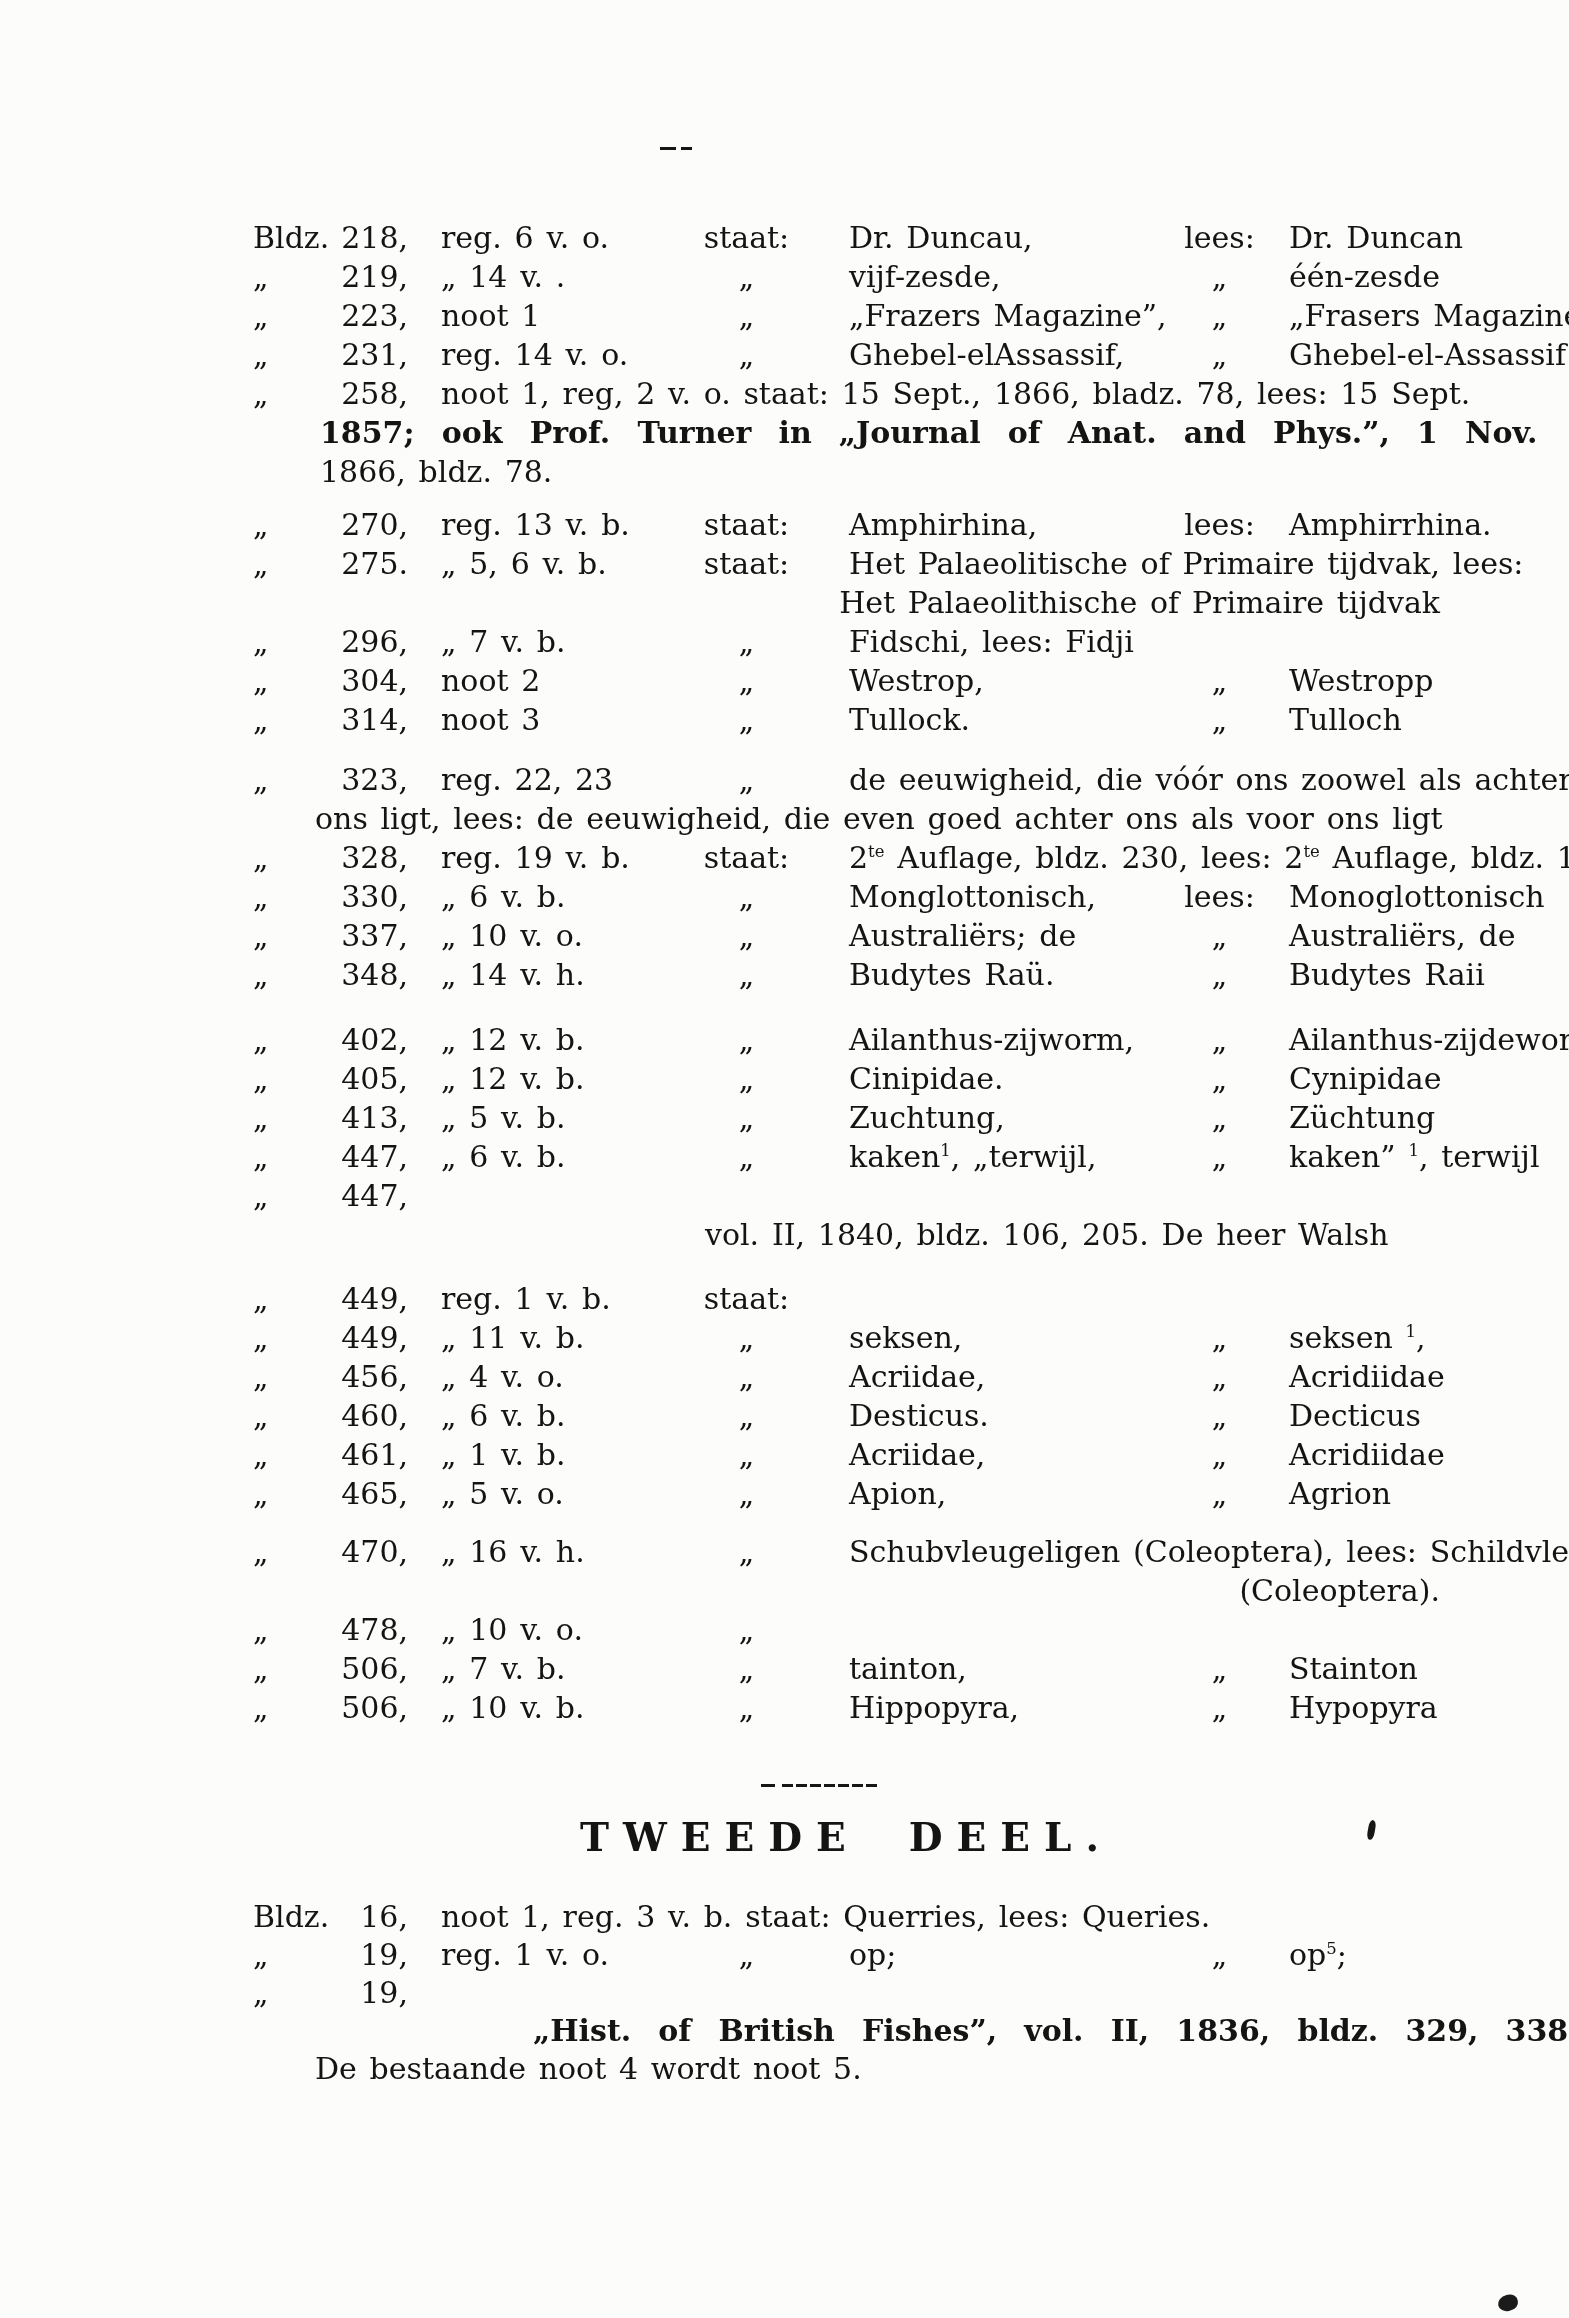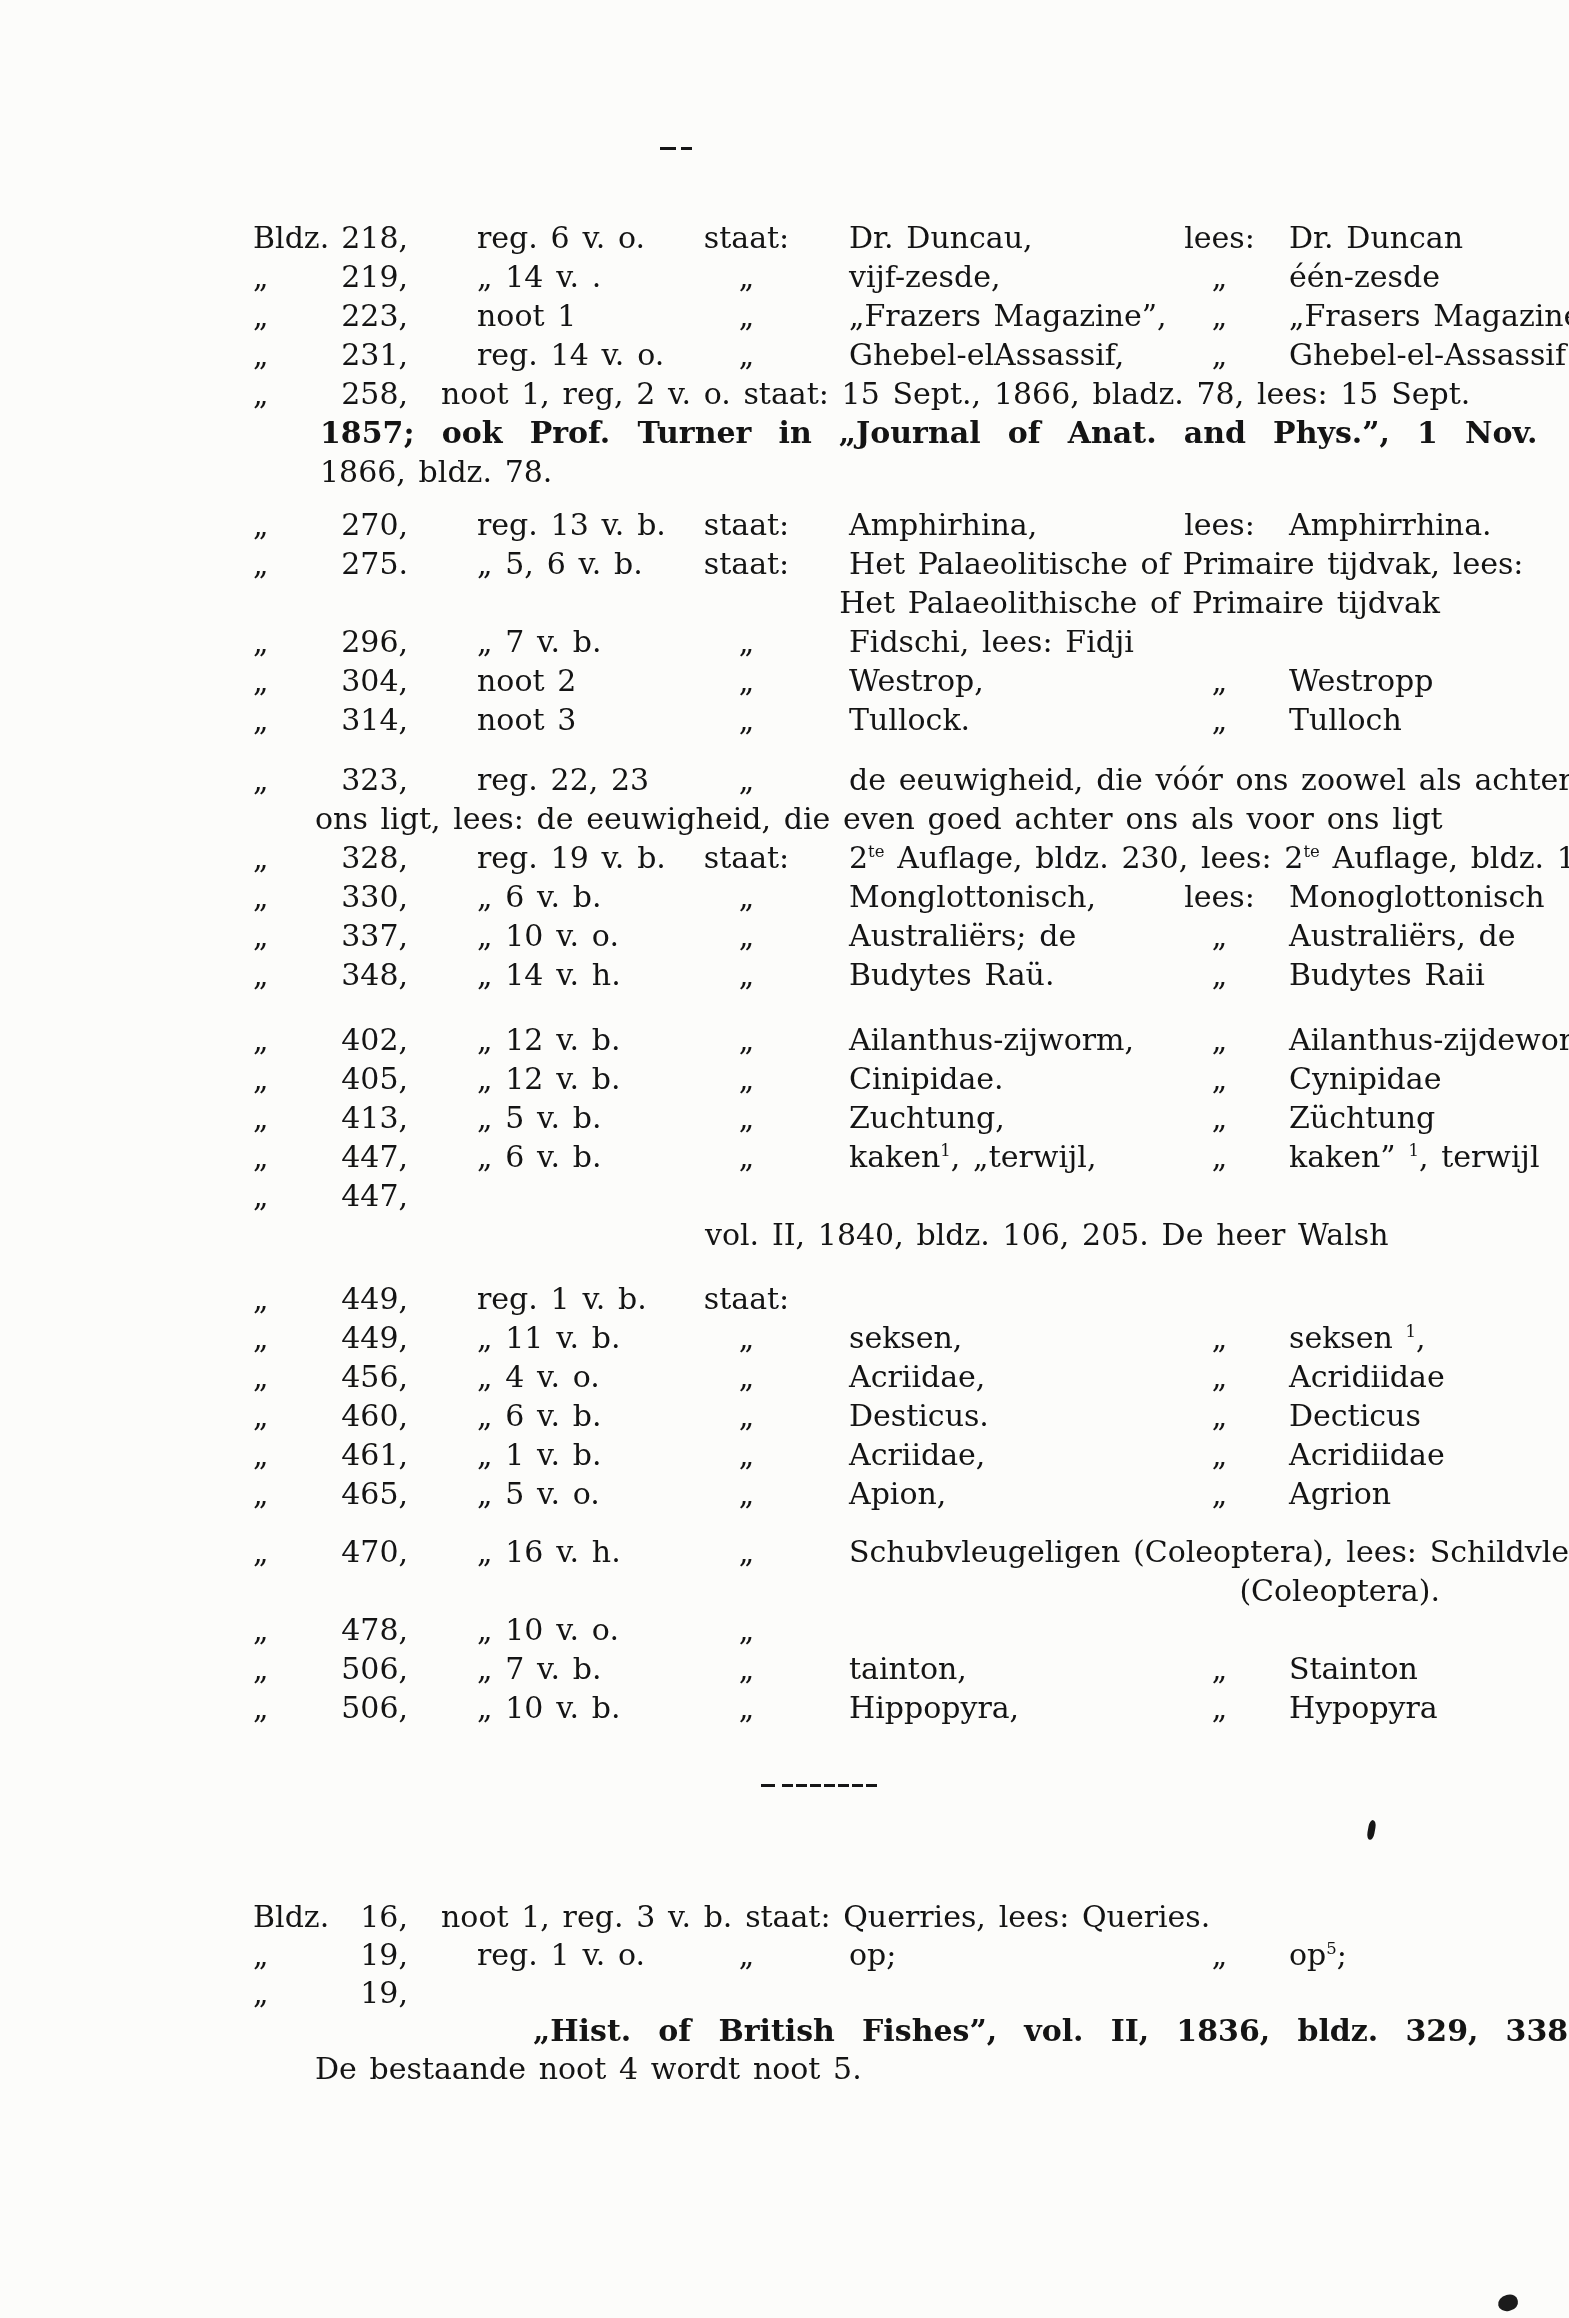--- a/index.html
+++ b/index.html
@@ -6,21 +6,21 @@
   .page{
     position:relative;width:1569px;height:2392px;background:#fcfcfa;
     font-family:"DejaVu Serif",serif;color:#141414;font-size:30px;
     word-spacing:3.2px;overflow:hidden;
   }
   .row{position:relative;height:39px;line-height:39px;white-space:nowrap;}
   #deel2 .row{height:38px;line-height:38px;}
   .cell{position:absolute;top:0;}
   .c1{left:253px;}
   .c2{left:278px;width:130px;text-align:right;}
-  .c3{left:441px;margin-left:36px;}
+  .c3{left:441px;}
   .c4{left:677px;width:139px;text-align:center;}
   .c5{left:849px;}
   .c6{left:1164px;width:111px;text-align:center;}
   .c7{left:1289px;}
   .rest{left:441px;}
   .rest5{left:849px;}
   .cont-a{left:320px;}
   .cont-b{left:705px;}
   .cont-c{left:533px;}
   .cont-d{left:315px;}
@@ -319,20 +319,21 @@
         <span class="cell c3"><span>„ 10 v. b.</span></span>
         <span class="cell c4"><span>„</span></span>
         <span class="cell c5"><span>Hippopyra,</span></span>
         <span class="cell c6"><span>„</span></span>
         <span class="cell c7"><span>Hypopyra</span></span>
       </div>
     </div>
 
   <div class="divider"><span class="d-short"></span><span class="d-long"></span></div>
 
+  <div class="heading">TWEEDE DEEL.</div>
 
   <div class="mark-apostrophe"></div>
 
   <div id="deel2">
       <div class="row">
         <span class="cell c1"><span>Bldz.</span></span>
         <span class="cell c2"><span>16,</span></span>
         <span class="cell rest"><span>noot 1, reg. 3 v. b. </span><span class="it">staat:</span><span> Querries, </span><span class="it">lees:</span><span> Queries.</span></span>
       </div>
       <div class="row">

